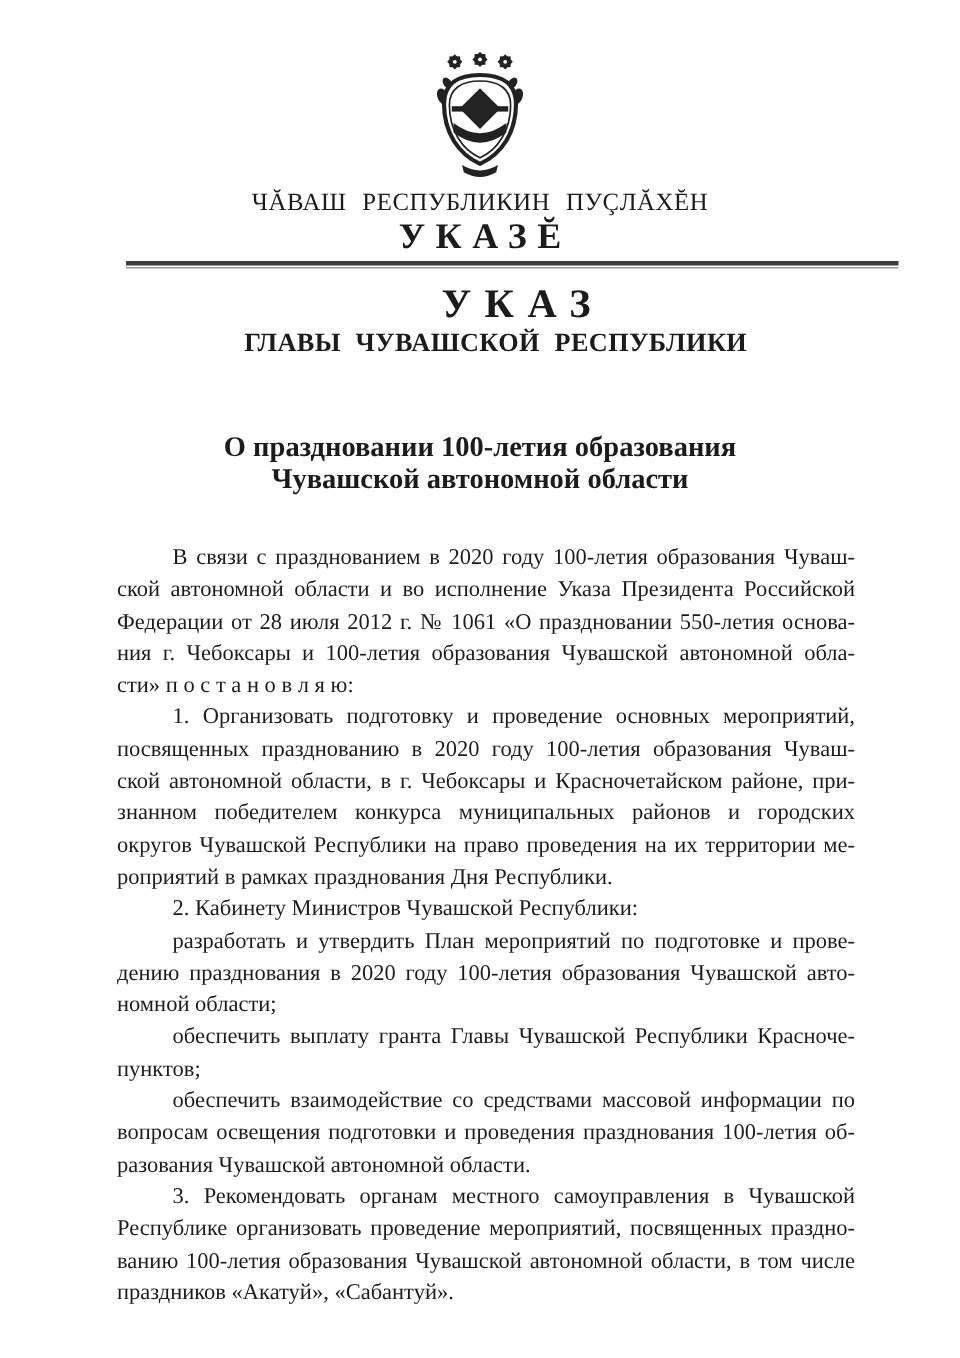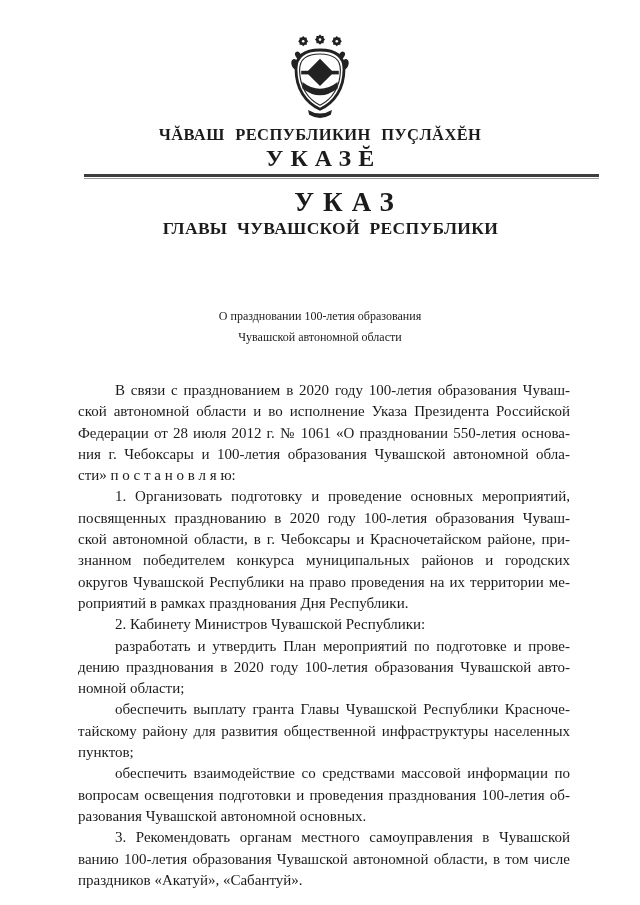--- a/index.html
+++ b/index.html
@@ -17,21 +17,21 @@
     overflow: hidden;
   }
   .emblem-wrap {
     padding-top: 34px;
     text-align: center;
     height: 86px;
   }
   .hdr-chuvash {
     margin-top: 6px;
     text-align: center;
-    font-weight: bold;
+    font-weight: normal;
     font-size: 16.5px;
     letter-spacing: 0.4px;
     word-spacing: 6px;
     line-height: 18px;
   }
   .hdr-ukaze {
     text-align: center;
     font-weight: bold;
     font-size: 24px;
     letter-spacing: 7px;
@@ -60,24 +60,24 @@
     margin-top: 1px;
     text-align: center;
     font-weight: bold;
     font-size: 17.5px;
     letter-spacing: 0.3px;
     word-spacing: 5px;
     line-height: 20px;
     margin-left: 21px;
   }
   .subject {
-    margin-top: 68px;
+    margin-top: 50px;
     text-align: center;
-    font-weight: normal;
-    font-size: 12px;
+    font-weight: bold;
+    font-size: 19px;
     line-height: 21px;
   }
   .doc-body {
     margin: 32px 68px 0 78px;
     width: 492px;
     font-size: 15px;
     line-height: 21.3px;
   }
   .para { margin: 0; }
   .line {
@@ -165,28 +165,28 @@
       <div class="para">
         <div class="line first last">2. Кабинету Министров Чувашской Республики:</div>
       </div>
       <div class="para">
         <div class="line first">разработать и утвердить План мероприятий по подготовке и прове-</div>
         <div class="line">дению празднования в 2020 году 100-летия образования Чувашской авто-</div>
         <div class="line last">номной области;</div>
       </div>
       <div class="para">
         <div class="line first">обеспечить выплату гранта Главы Чувашской Республики Красноче-</div>
-        <div class="line">тайскому району для развития общественной инфраструктуры населенных</div>
         <div class="line last">пунктов;</div>
       </div>
       <div class="para">
         <div class="line first">обеспечить взаимодействие со средствами массовой информации по</div>
         <div class="line">вопросам освещения подготовки и проведения празднования 100-летия об-</div>
-        <div class="line last">разования Чувашской автономной основных.</div>
+        <div class="line last">разования Чувашской автономной области.</div>
       </div>
       <div class="para">
         <div class="line first">3. Рекомендовать органам местного самоуправления в Чувашской</div>
+        <div class="line">Республике организовать проведение мероприятий, посвященных праздно-</div>
         <div class="line">ванию 100-летия образования Чувашской автономной области, в том числе</div>
         <div class="line last">праздников «Акатуй», «Сабантуй».</div>
       </div>
     </div>
 
 </div>
 
 </body></html>

